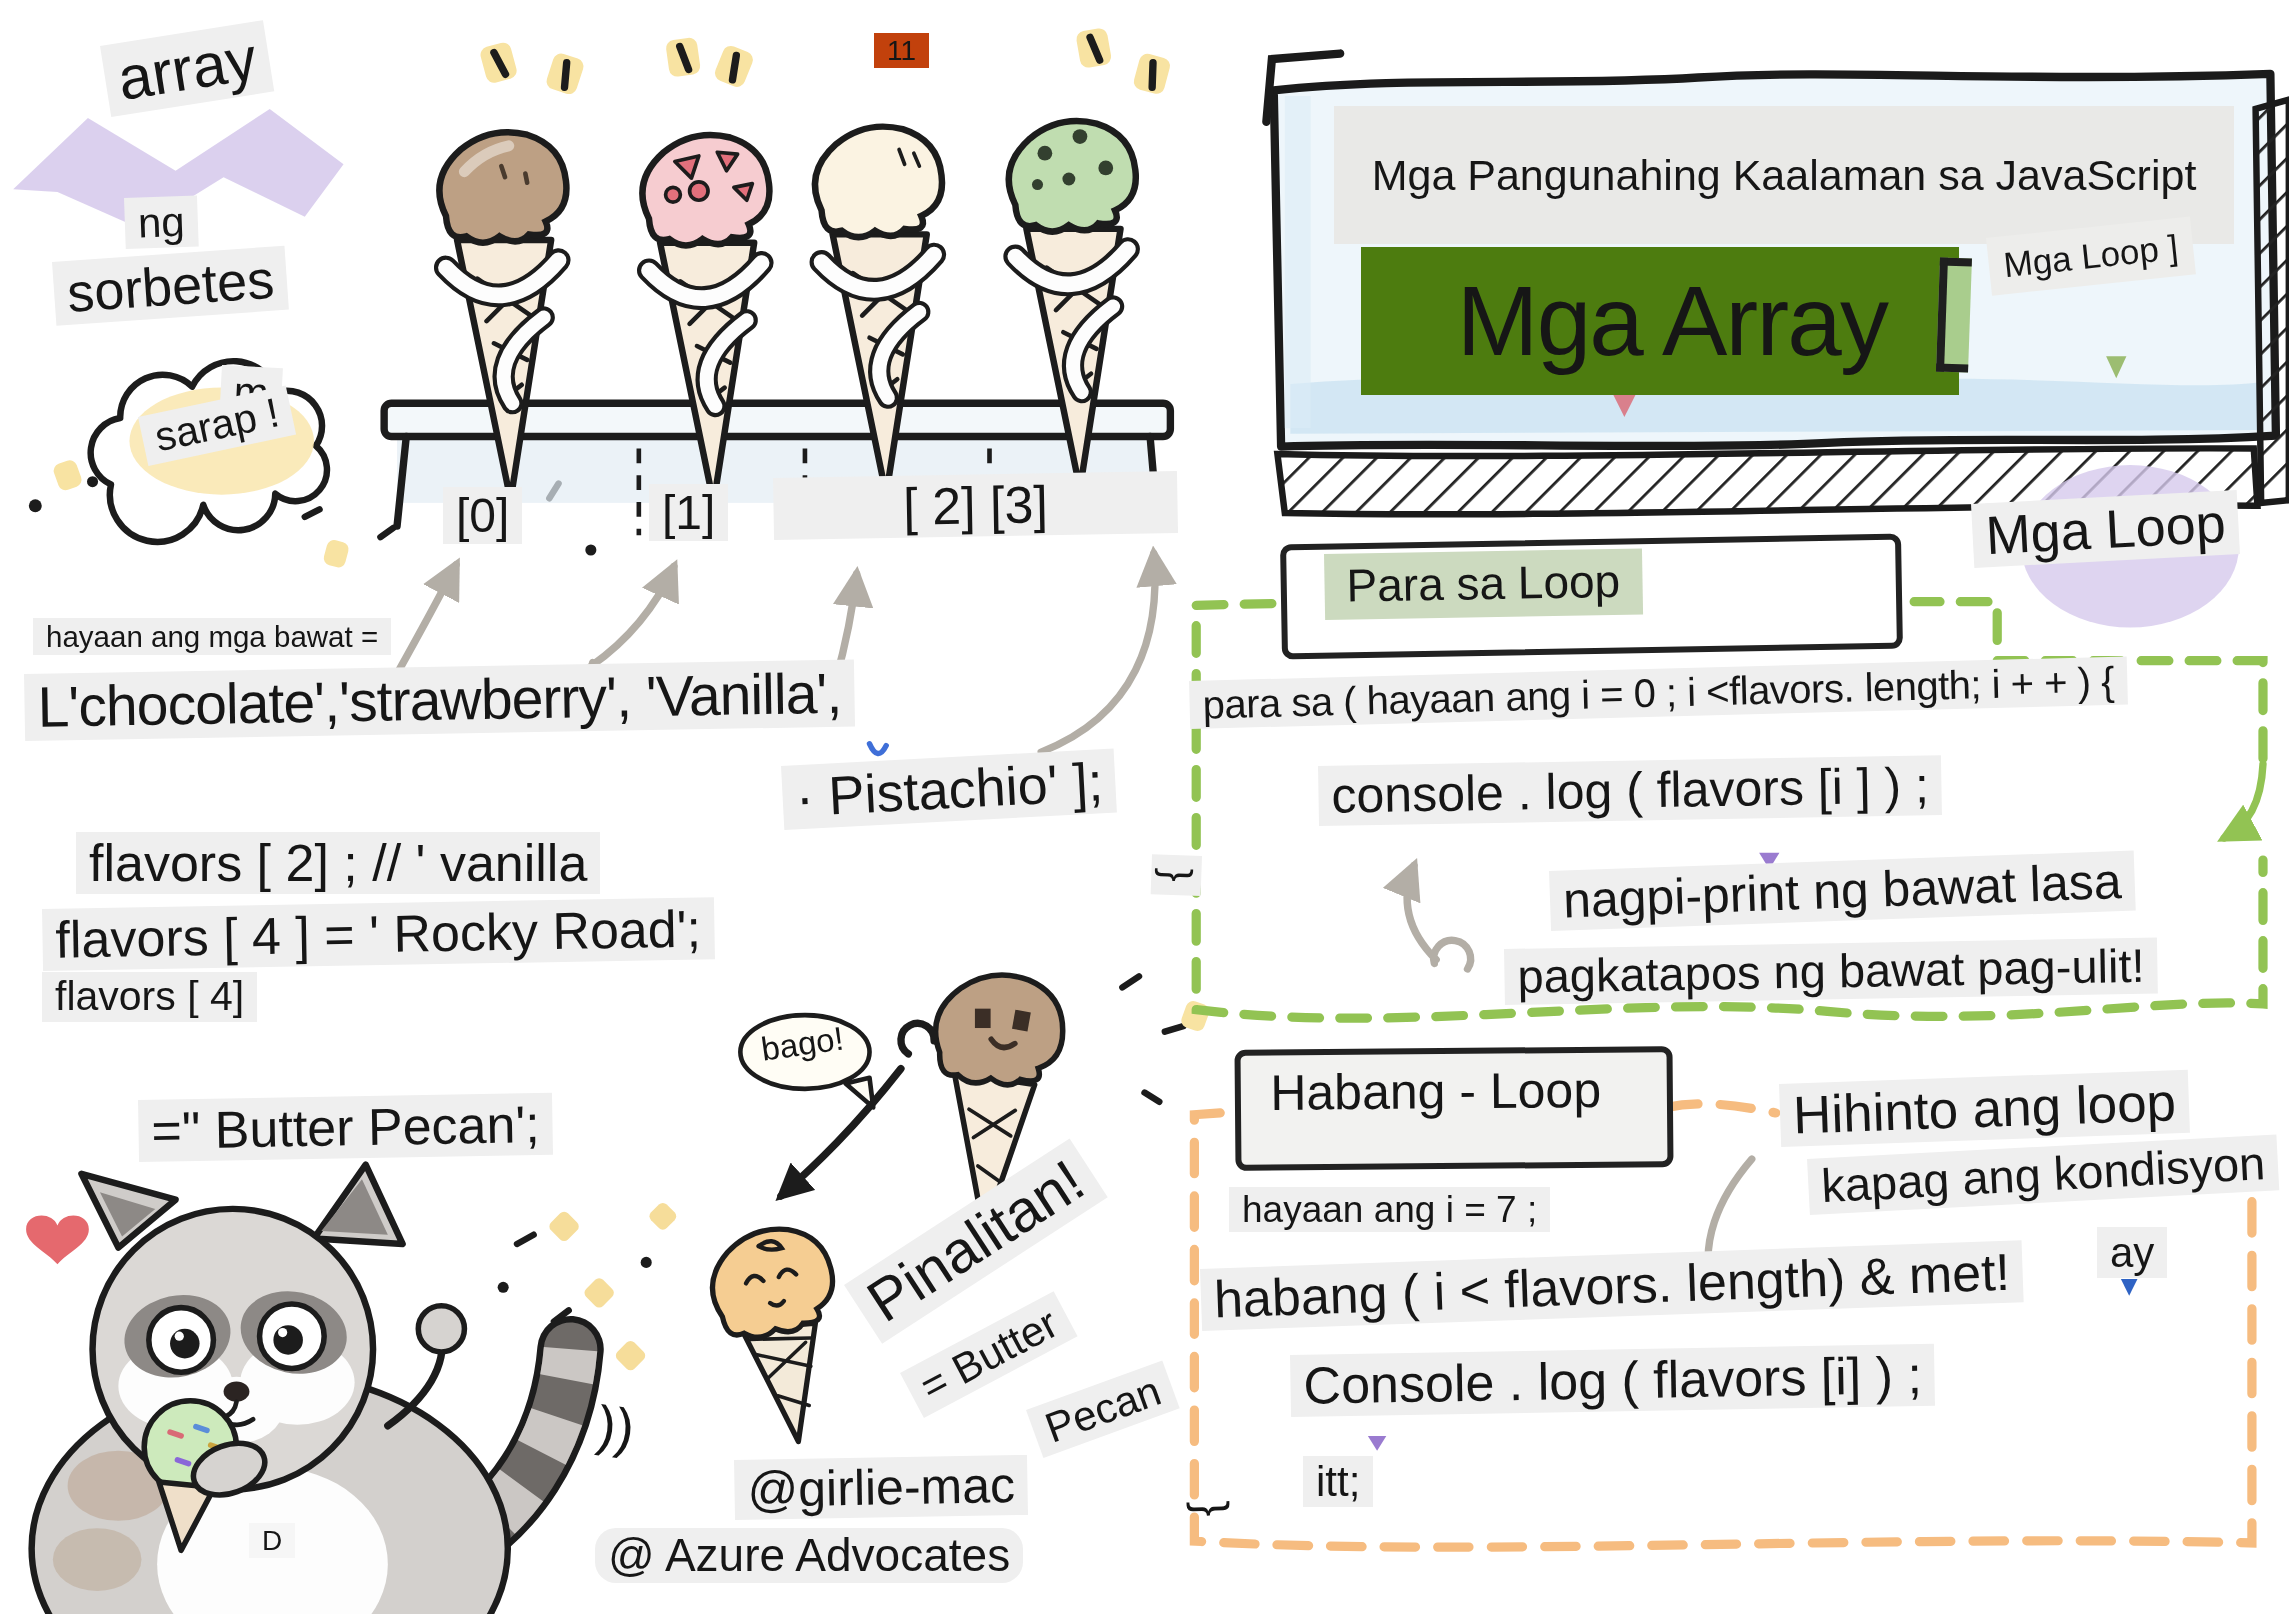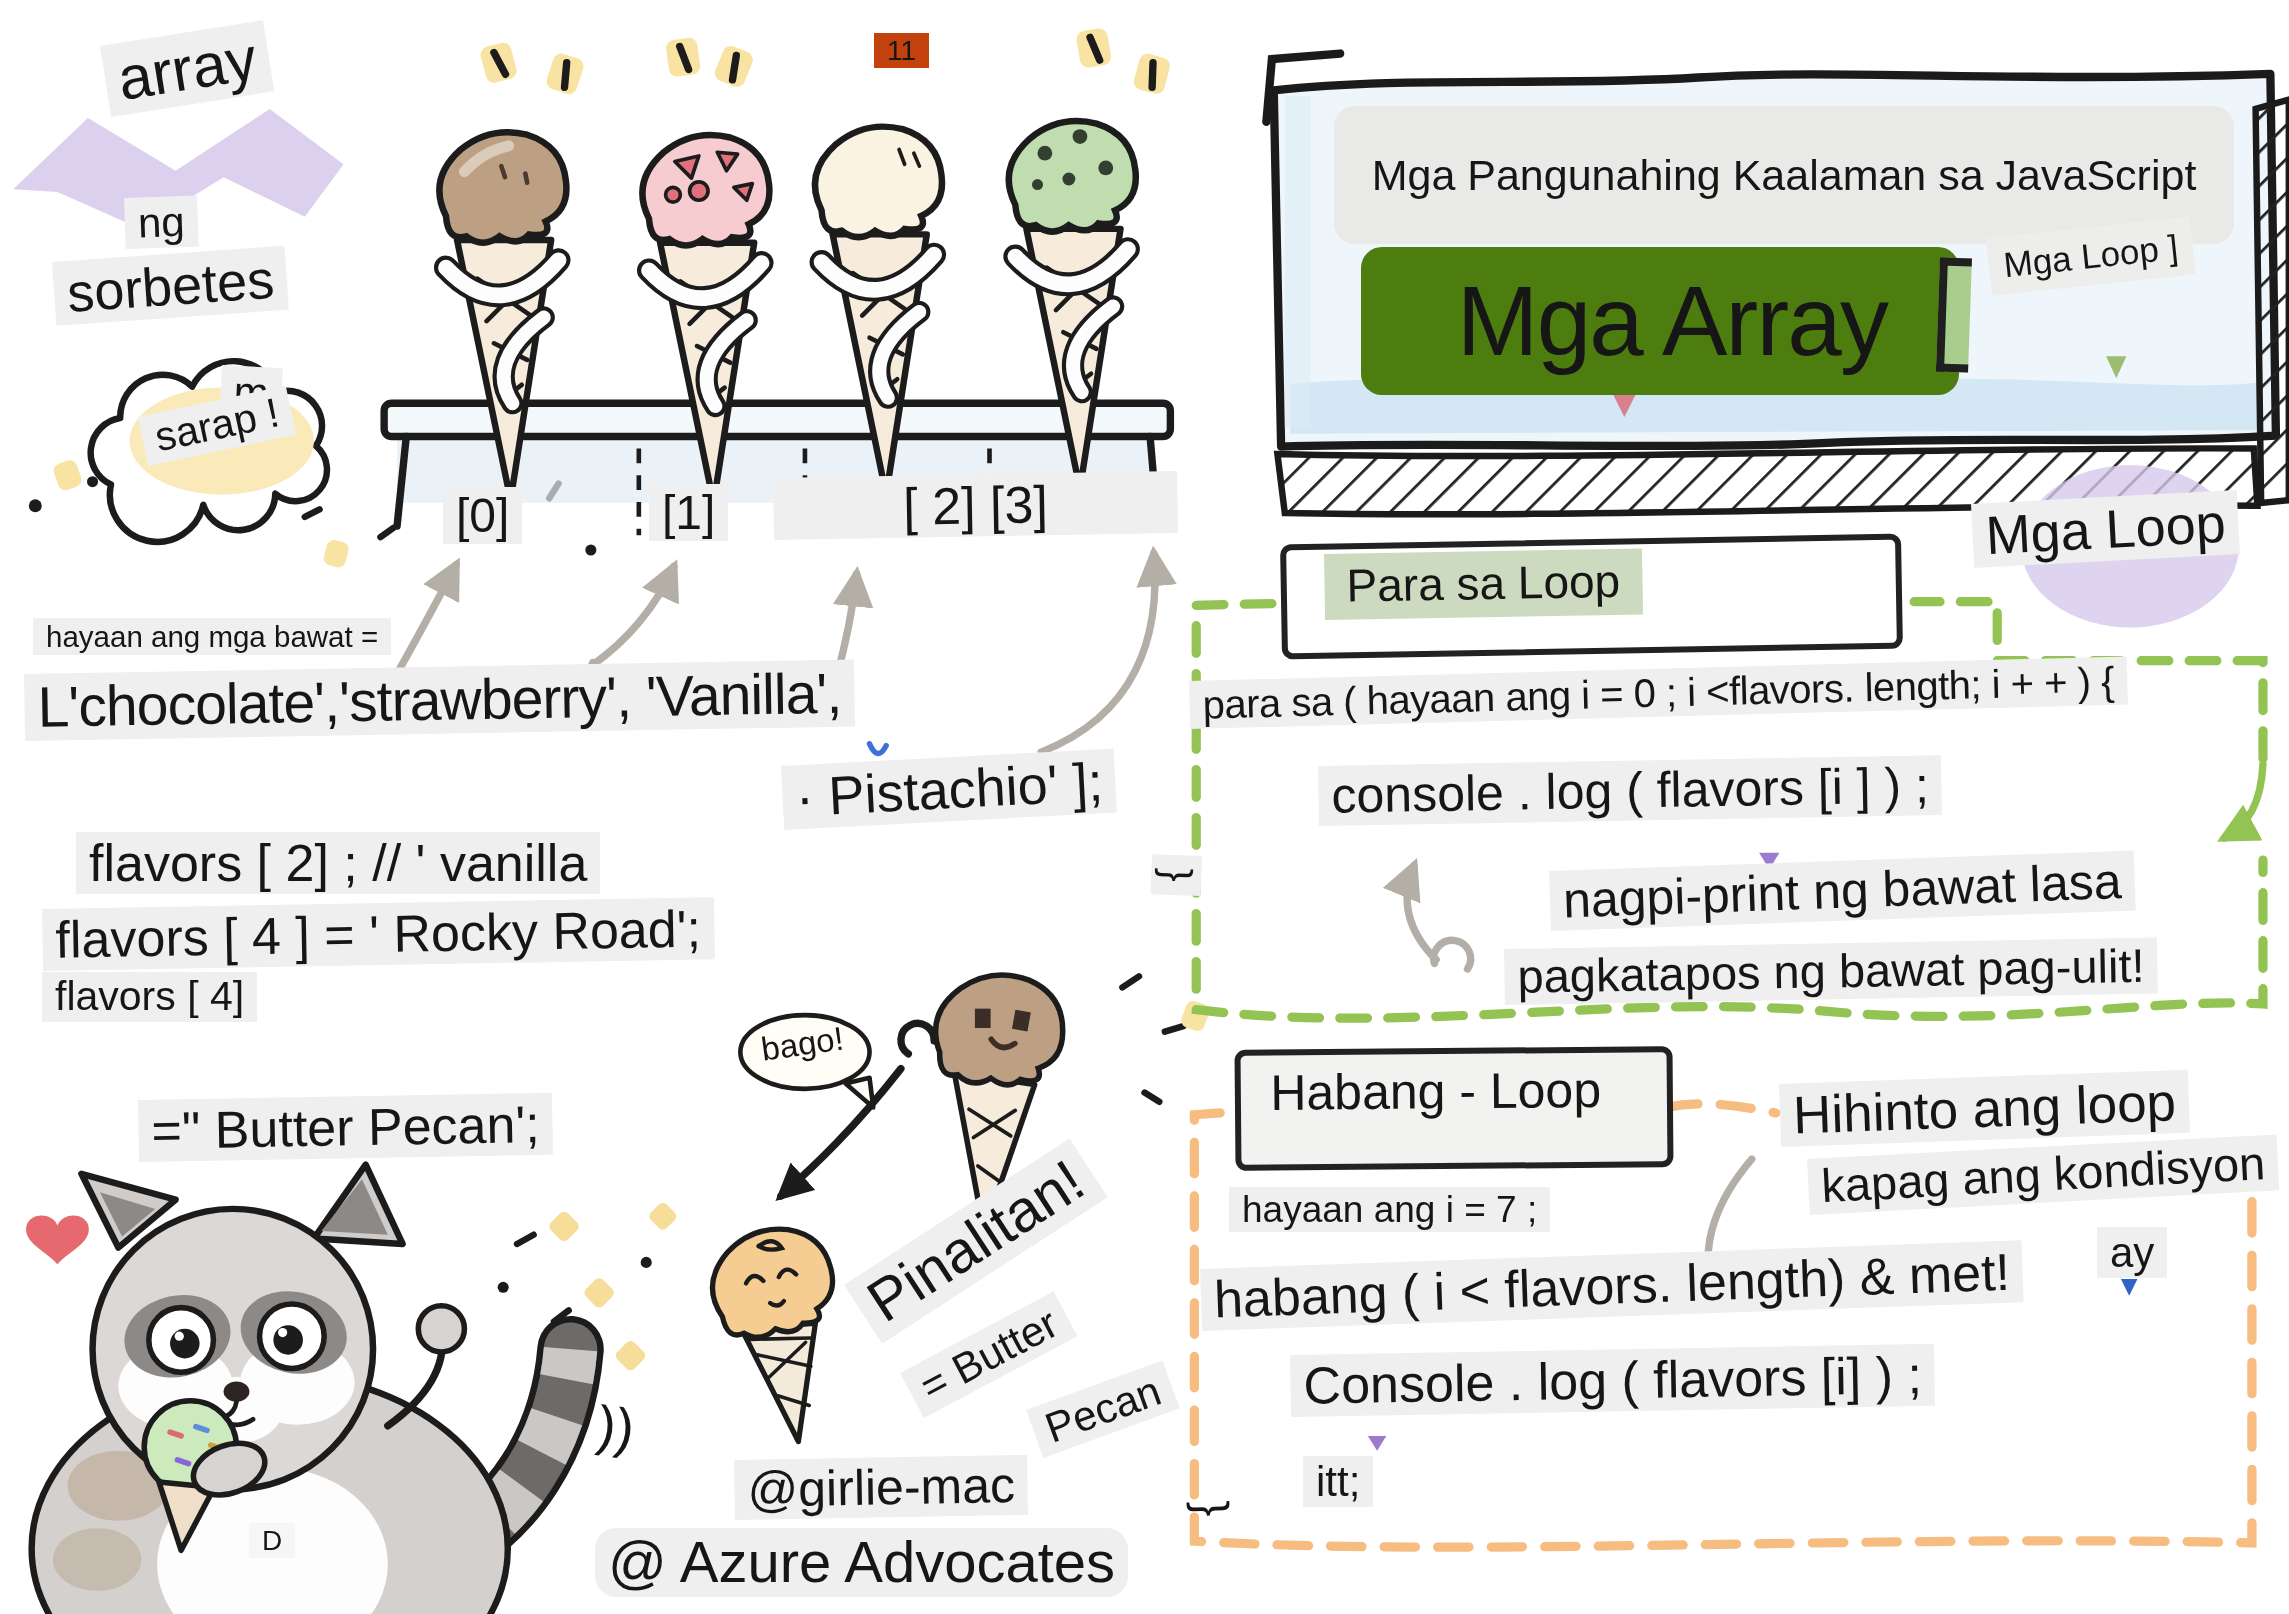--- a/index.html
+++ b/index.html
@@ -3,21 +3,21 @@
 <meta charset="utf-8">
 <style>
   html,body{margin:0;padding:0;background:#ffffff;}
   .stage{position:relative;width:2290px;height:1614px;background:#ffffff;overflow:hidden;
          font-family:"Liberation Sans",sans-serif;color:#161616;}
   .art{position:absolute;left:0;top:0;z-index:1;}
   .lbl{position:absolute;z-index:2;background:#efefef;color:#161616;padding:1.8px 13px;
        white-space:nowrap;line-height:1.12;transform-origin:left top;}
   .nbg{background:transparent;padding:0;}
   .ctr{text-align:center;}
-  .band{position:absolute;z-index:2;display:flex;align-items:center;justify-content:center;white-space:nowrap;border-radius:21px;}
+  .band{position:absolute;z-index:2;display:flex;align-items:center;justify-content:center;white-space:nowrap;}
   .handbox{position:absolute;z-index:2;border:6.5px solid #222;border-radius:11px;background:#ffffff;}
   .bracket{position:absolute;z-index:3;width:24px;height:98px;border:8.3px solid #1f1f1f;border-right:none;background:#a9cd8d;}
 </style>
 </head>
 <body>
 
 <div class="stage">
 
 <svg class="art" width="2290" height="1614" viewBox="0 0 2481 1749">
   <defs>
@@ -334,21 +334,21 @@
 <div class="lbl nbg" style="left:759px;top:1032px;font-size:33px;transform:rotate(-8deg);">bago!</div>
 
 <div class="lbl" style="left:844px;top:1285px;font-size:59px;transform:rotate(-33deg);">Pinalitan!</div>
 <div class="lbl" style="left:900px;top:1373px;font-size:42px;transform:rotate(-28deg);">= Butter</div>
 <div class="lbl" style="left:1026px;top:1410px;font-size:42px;transform:rotate(-20deg);">Pecan</div>
 
 <div class="lbl nbg" style="left:602px;top:1395px;font-size:55px;transform:rotate(8deg);">))</div>
 <div class="lbl" style="left:249px;top:1523px;font-size:28px;background:#f6f6f6;">D</div>
 
 <div class="lbl" style="left:734px;top:1460px;font-size:50px;transform:rotate(-1deg);">@girlie-mac</div>
-<div class="lbl" style="left:595px;top:1528px;font-size:58px;border-radius:21px;">@ Azure Advocates</div>
+<div class="lbl" style="left:595px;top:1528px;font-size:46px;border-radius:21px;">@ Azure Advocates</div>
 
 <div class="band" style="left:1334px;top:106px;width:900px;height:138px;background:#e9e9e7;font-size:43px;">Mga Pangunahing Kaalaman sa JavaScript</div>
 <div class="band" style="left:1361px;top:247px;width:574px;height:148px;background:#4d7c0f;font-size:98px;letter-spacing:-1.8px;padding-left:24px;">Mga Array</div>
 <div class="bracket" style="left:1938px;top:258px;transform:rotate(2deg);"></div>
 <div class="lbl" style="left:1986px;top:238px;font-size:35px;background:#ededeb;transform:rotate(-6deg);padding:9.2px 14.8px;">Mga Loop ]</div>
 
 <div class="lbl" style="left:1971px;top:504px;font-size:54px;transform:rotate(-3deg);">Mga Loop</div>
 
 <div class="handbox" style="left:1281px;top:539px;width:609px;height:103px;transform:rotate(-1deg);"></div>
 <div class="lbl" style="left:1324px;top:554px;font-size:46px;background:#ccdabf;padding:7.4px 22px;transform:rotate(-1deg);z-index:3;">Para sa Loop</div>

